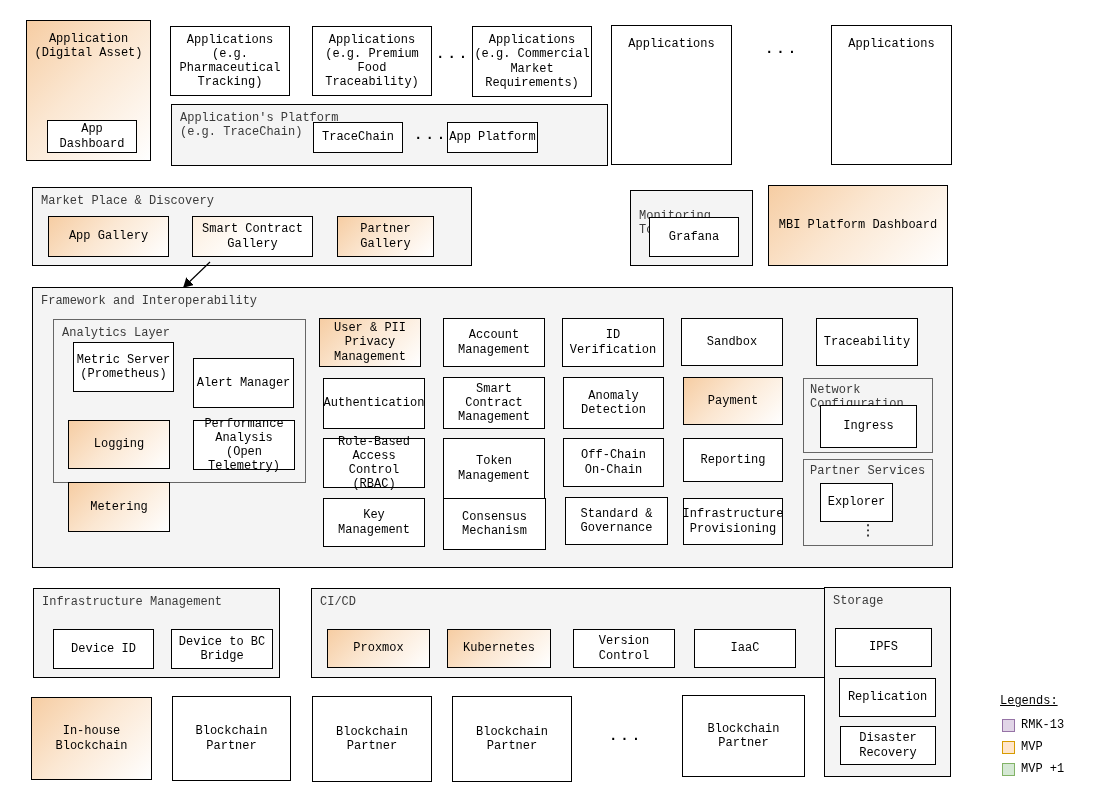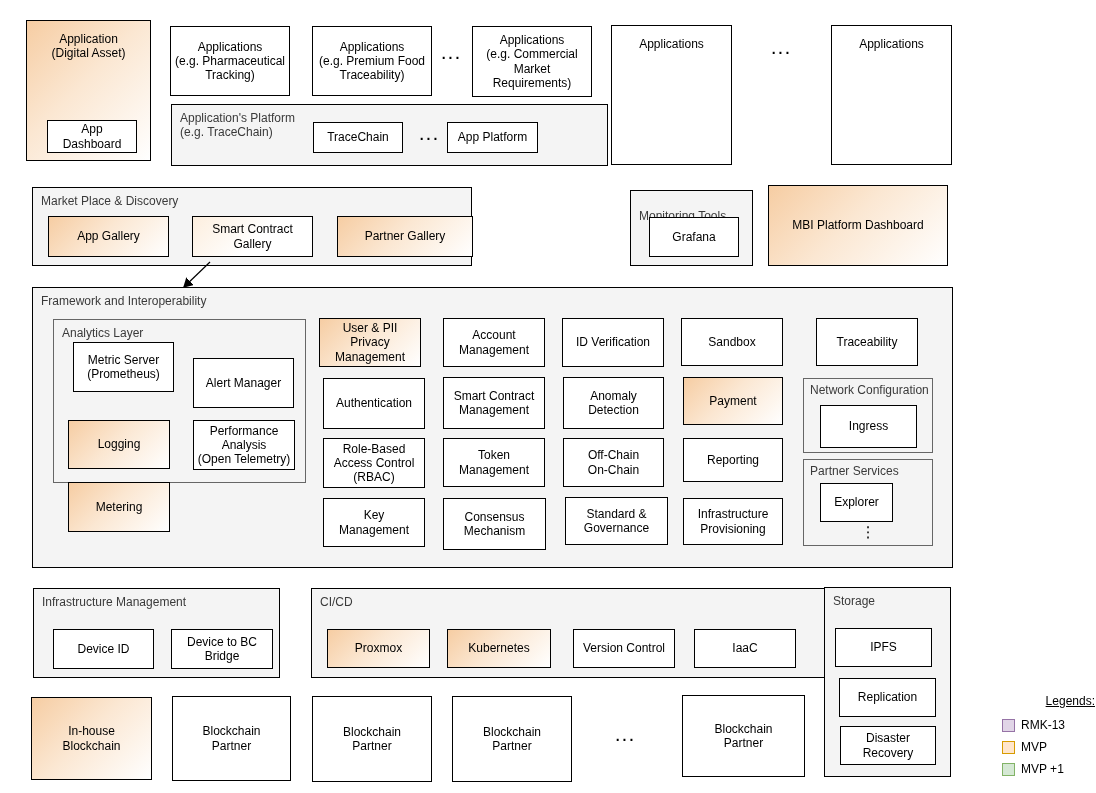--- a/index.html
+++ b/index.html
@@ -1,34 +1,34 @@
 <!DOCTYPE html>
 <html><head>
 <meta charset="utf-8">
 <style>
   html,body{margin:0;padding:0;background:#ffffff;}
   .canvas{
     position:relative;width:1096px;height:793px;background:#ffffff;
-    font-family:Liberation Sans, sans-serif;color:#000;
+    font-family:Liberation Mono, monospace;color:#000;
     overflow:hidden;
   }
   .b{
     position:absolute;box-sizing:border-box;border:1px solid #000;background:#fff;
     display:flex;align-items:center;justify-content:center;text-align:center;
     font-size:12px;line-height:1.18;white-space:pre-line;
   }
   .b.top{align-items:flex-start;padding-top:11px;}
   .grad{background:linear-gradient(135deg,#F6CDA3 0%,#FBE7D2 45%,#ffffff 100%);}
   .faint{background:linear-gradient(135deg,#FCEEDE 0%,#ffffff 55%);}
   .g{position:absolute;box-sizing:border-box;border:1px solid #000000;background:#F4F4F4;}
   .g.dark{border-color:#666;}
   .gl{position:absolute;font-size:12px;color:#3a3a3a;white-space:pre-line;line-height:1.2;}
   .dots{position:absolute;font-weight:700;font-size:14px;letter-spacing:3px;text-align:center;color:#000;}
   .vdots{position:absolute;text-align:center;font-size:15px;color:#000;line-height:1;}
-  .legend{position:absolute;left:995px;top:690px;width:100px;font-size:12px;text-align:right;}
+  .legend{position:absolute;left:995px;top:690px;width:100px;font-size:12px;}
   .legend-title{text-decoration:underline;margin:4px 0 10px 5px;color:#000;}
   .legend-row{display:flex;align-items:center;margin:0 0 8px 7px;height:14px;}
   .sw{width:13px;height:13px;box-sizing:border-box;border:1px solid #000;margin-right:6px;flex:0 0 auto;}
   .sw-rmk{background:#E1D5E7;border-color:#9673A6;}
   .sw-mvp{background:#FFE6CC;border-color:#D79B00;}
   .sw-mvp1{background:#D5E8D4;border-color:#82B366;}
   .arrow{position:absolute;overflow:visible;}
 </style>
 </head>
 <body>
@@ -62,21 +62,21 @@
     <div class="b" style="left:141px;top:17px;width:90px;height:31px">TraceChain</div>
     <div class="dots" style="left:242px;top:22px;width:32px">...</div>
     <div class="b" style="left:275px;top:17px;width:91px;height:31px">App Platform</div>
   </div>
 
   <div class="g" style="left:32px;top:187px;width:440px;height:79px">
     <span class="gl" style="left:8px;top:6px">Market Place &amp; Discovery</span>
     <div class="b grad" style="left:15px;top:28px;width:121px;height:41px">App Gallery</div>
     <div class="b faint" style="left:159px;top:28px;width:121px;height:41px">Smart Contract
 Gallery</div>
-    <div class="b grad" style="left:304px;top:28px;width:136px;height:41px">Partner Gallery</div>
+    <div class="b grad" style="left:304px;top:28px;width:97px;height:41px">Partner Gallery</div>
   </div>
 
   <div class="g" style="left:630px;top:190px;width:123px;height:76px">
     <span class="gl" style="left:8px;top:18px">Monitoring Tools</span>
     <div class="b" style="left:18px;top:26px;width:90px;height:40px">Grafana</div>
   </div>
 
   <div class="b grad" style="left:768px;top:185px;width:180px;height:81px">MBI Platform Dashboard</div>
 
   <svg class="arrow" style="left:172px;top:256px" width="48" height="38">
@@ -110,21 +110,21 @@
     <div class="b" style="left:290px;top:150px;width:102px;height:50px">Role-Based
 Access Control
 (RBAC)</div>
     <div class="b" style="left:290px;top:210px;width:102px;height:49px">Key
 Management</div>
 
     <div class="b" style="left:410px;top:30px;width:102px;height:49px">Account
 Management</div>
     <div class="b" style="left:410px;top:89px;width:102px;height:52px">Smart Contract
 Management</div>
-    <div class="b" style="left:410px;top:150px;width:102px;height:49px">Token
+    <div class="b" style="left:410px;top:150px;width:102px;height:61px">Token
 Management</div>
     <div class="b" style="left:410px;top:210px;width:103px;height:52px">Consensus
 Mechanism</div>
 
     <div class="b" style="left:529px;top:30px;width:102px;height:49px">ID Verification</div>
     <div class="b" style="left:530px;top:89px;width:101px;height:52px">Anomaly
 Detection</div>
     <div class="b" style="left:530px;top:150px;width:101px;height:49px">Off-Chain
 On-Chain</div>
     <div class="b" style="left:532px;top:209px;width:103px;height:48px">Standard &amp;

